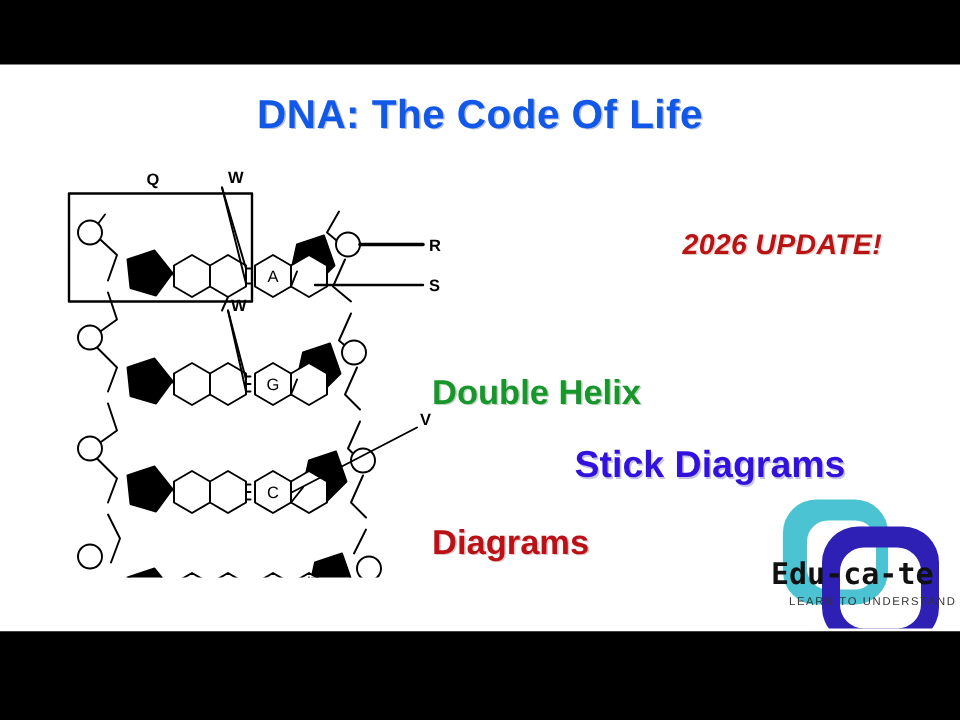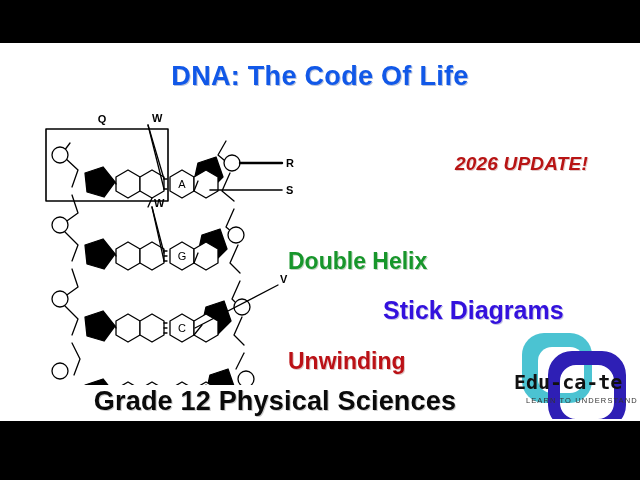--- a/index.html
+++ b/index.html
@@ -142,23 +142,22 @@
   <div class="letterbox" id="letterbox-top"></div>
 
   <div id="stage">
 
     <div id="title" style="color: rgb(17, 88, 232);">DNA: The Code Of Life</div>
 
     <div id="update-badge" style="color: rgb(184, 20, 20);">2026 UPDATE!</div>
 
     <div class="keyword" id="kw-1" style="color: rgb(23, 150, 43);">Double Helix</div>
     <div class="keyword" id="kw-2" style="color: rgb(51, 17, 221);">Stick Diagrams</div>
-    <div class="keyword" id="kw-3" style="color: rgb(187, 17, 22);">Unwinding</div>
-
-    <div id="footer-title" style="color: rgb(10, 10, 10);">Grade 12 Physical Sciences</div>
+    <div class="keyword" id="kw-3" style="color: rgb(187, 17, 22);">Diagrams</div>
+
 
     <div id="dna-figure">
       <svg width="265" height="290" viewBox="0 0 265 290" xmlns="http://www.w3.org/2000/svg">
         <g fill="none" stroke="#000000" stroke-width="1.3" stroke-linejoin="round" stroke-linecap="round">
 
           <g>
             <path d="M34,62 L48,75 L42,92"></path>
             <path d="M42,100 L48,118 L34,128"></path>
             <path d="M34,136 L48,150 L42,166"></path>
             <path d="M42,174 L48,192 L34,202"></path>

